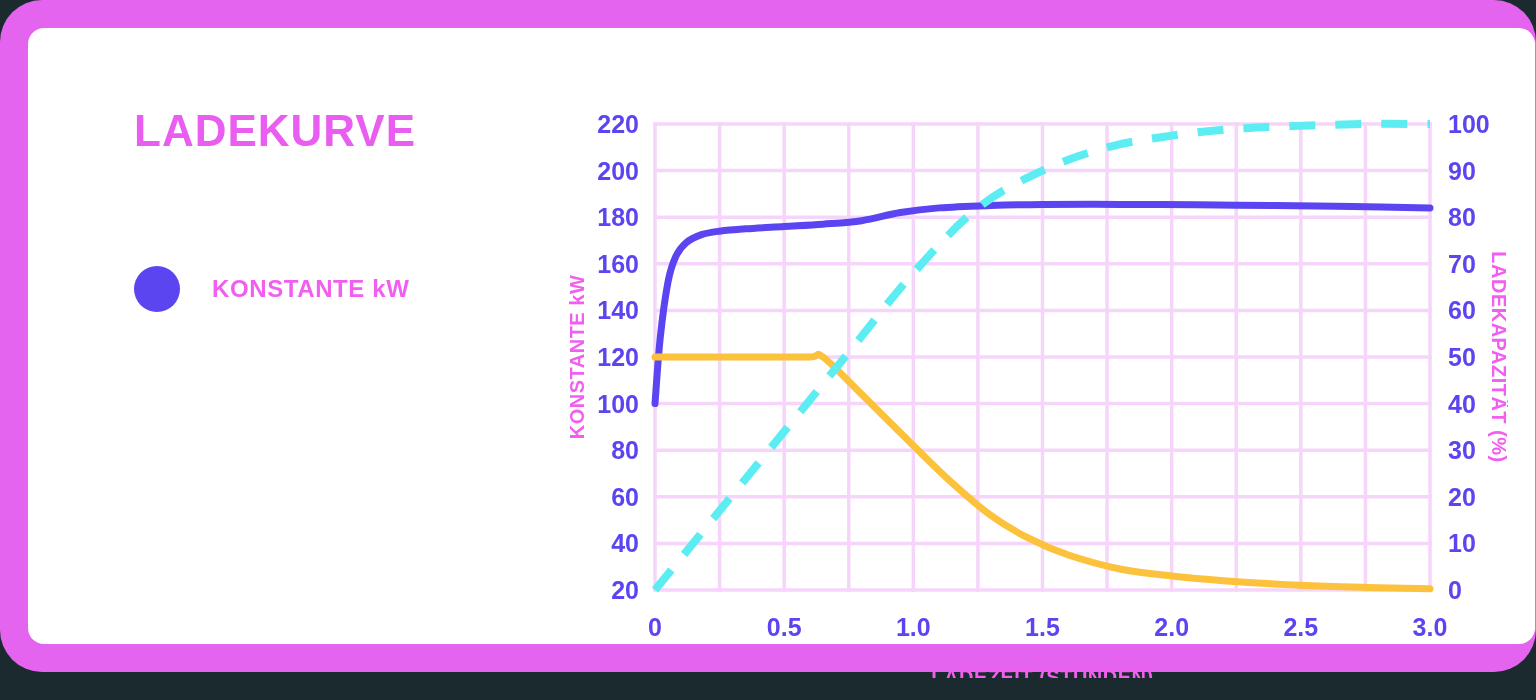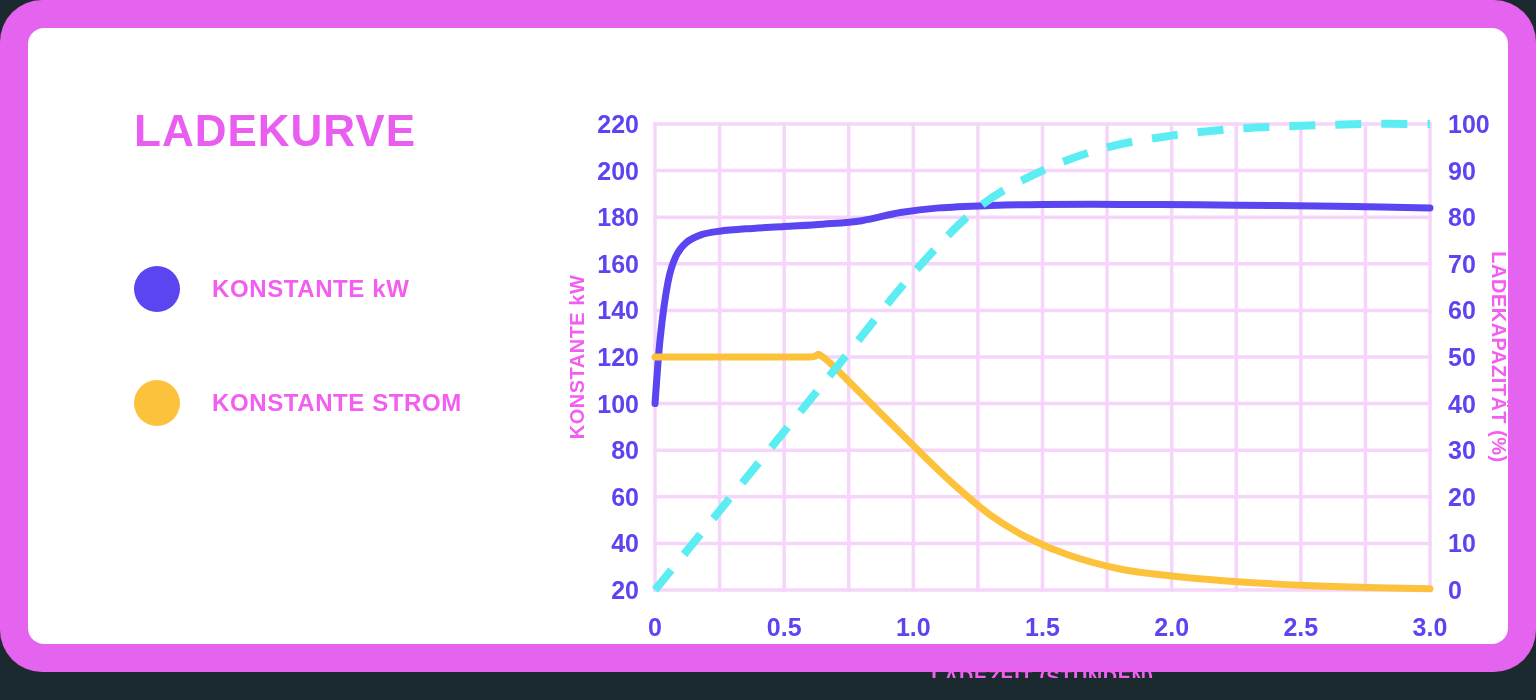--- a/index.html
+++ b/index.html
@@ -16,20 +16,21 @@
     position:absolute;left:0;top:0;width:1536px;height:672px;
     background:var(--frame,#e464f0);
     border-radius:42px;
     box-sizing:border-box;
   }
   .card-inner{
     position:absolute;left:28px;top:28px;
     width:1480px;height:616px;
     background:#ffffff;
     border-radius:16px;
+    padding-left:27px;
   }
 
   
   .left-panel{position:absolute;left:80px;top:50px;width:440px;height:540px;}
   .chart-title{
     position:absolute;left:26px;top:28px;
     font-size:44px;font-weight:bold;letter-spacing:1px;
     color:#e95ef0;
     margin:0;white-space:nowrap;
   }
@@ -63,24 +64,20 @@
   <div class="card-frame">
     <div class="card-inner">
 
       <div class="left-panel">
         <h1 class="chart-title">LADEKURVE</h1>
 
         <div class="legend">
           <div class="legend-item">
             <span class="legend-dot" style="background:#5b45f0"></span>
             <span class="legend-label">KONSTANTE kW</span>
-          </div>
-          <div class="legend-item">
-            <span class="legend-dot" style="background:#fdc23c"></span>
-            <span class="legend-label">KONSTANTE STROM</span>
           </div>
         </div>
       </div>
 
       <div class="plot-wrap">
         <svg class="plot-svg" id="chart-svg" width="960" height="600" viewBox="0 0 960 600">
           <g id="grid-layer">
               <line x1="107" x2="882" y1="512" y2="512" stroke="#f6d5fa" stroke-width="3.5" stroke-linecap="square"></line>
               <line x1="107" x2="882" y1="465.4" y2="465.4" stroke="#f6d5fa" stroke-width="3.5" stroke-linecap="square"></line>
               <line x1="107" x2="882" y1="418.8" y2="418.8" stroke="#f6d5fa" stroke-width="3.5" stroke-linecap="square"></line>

